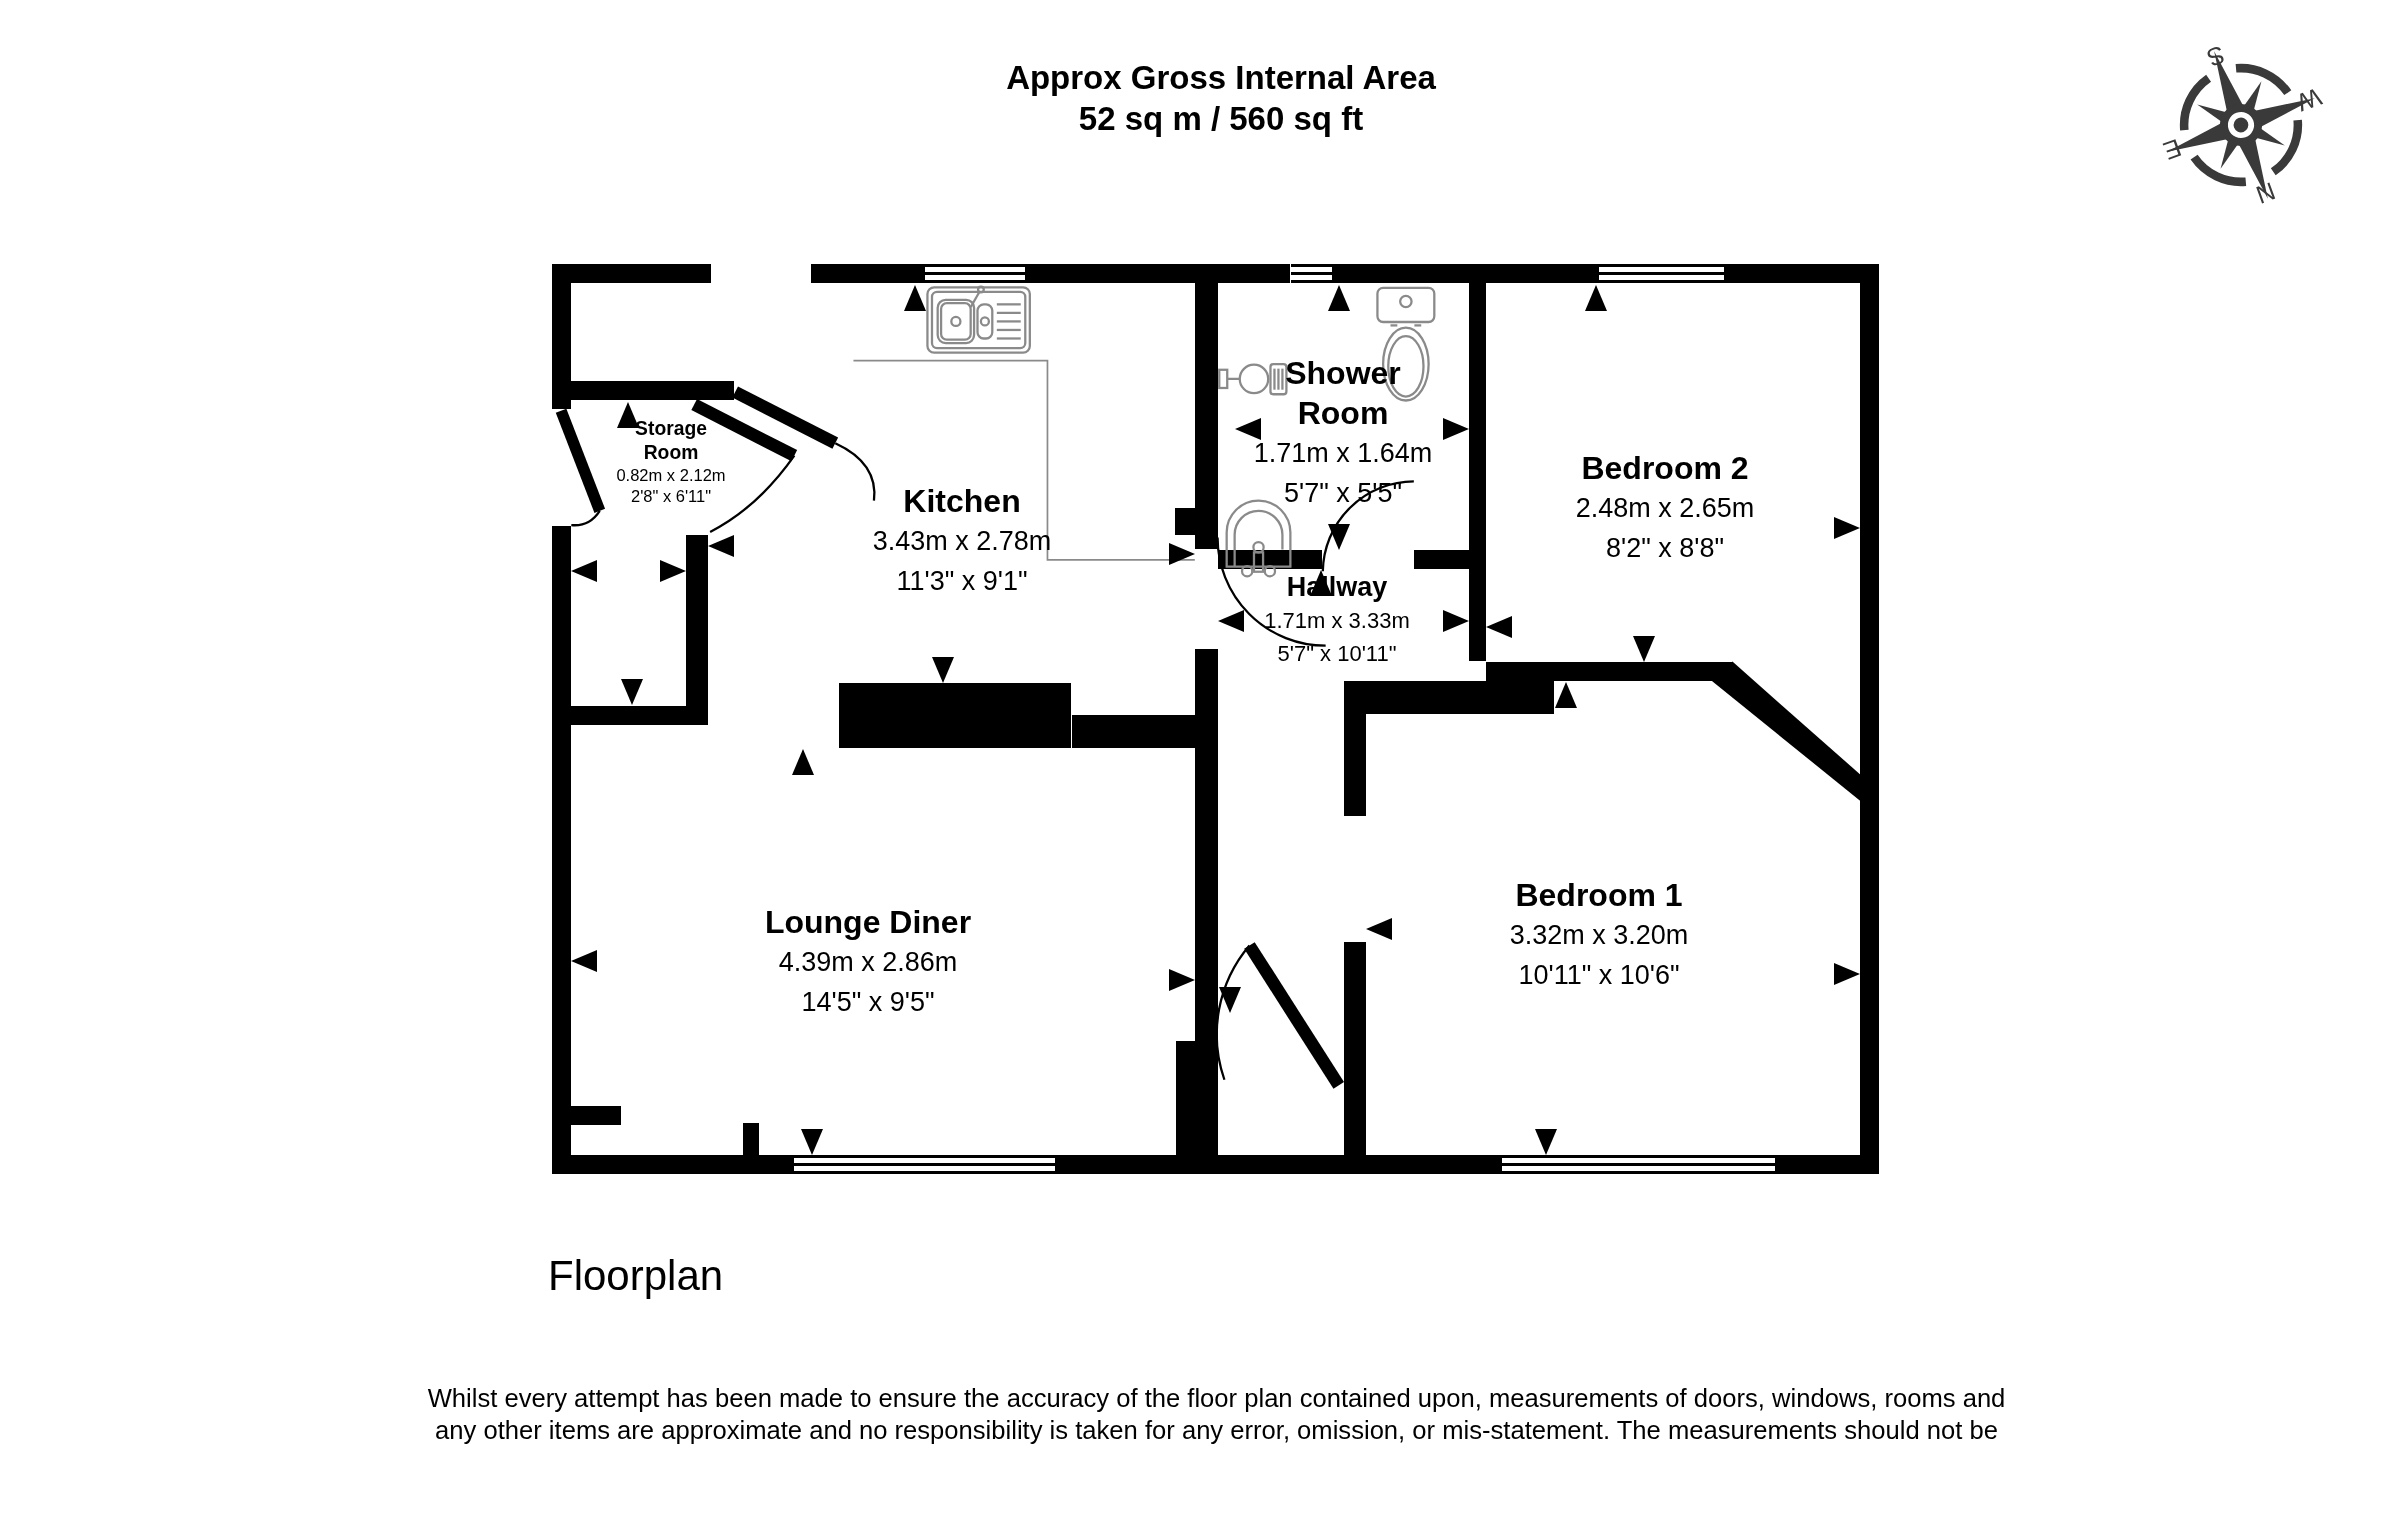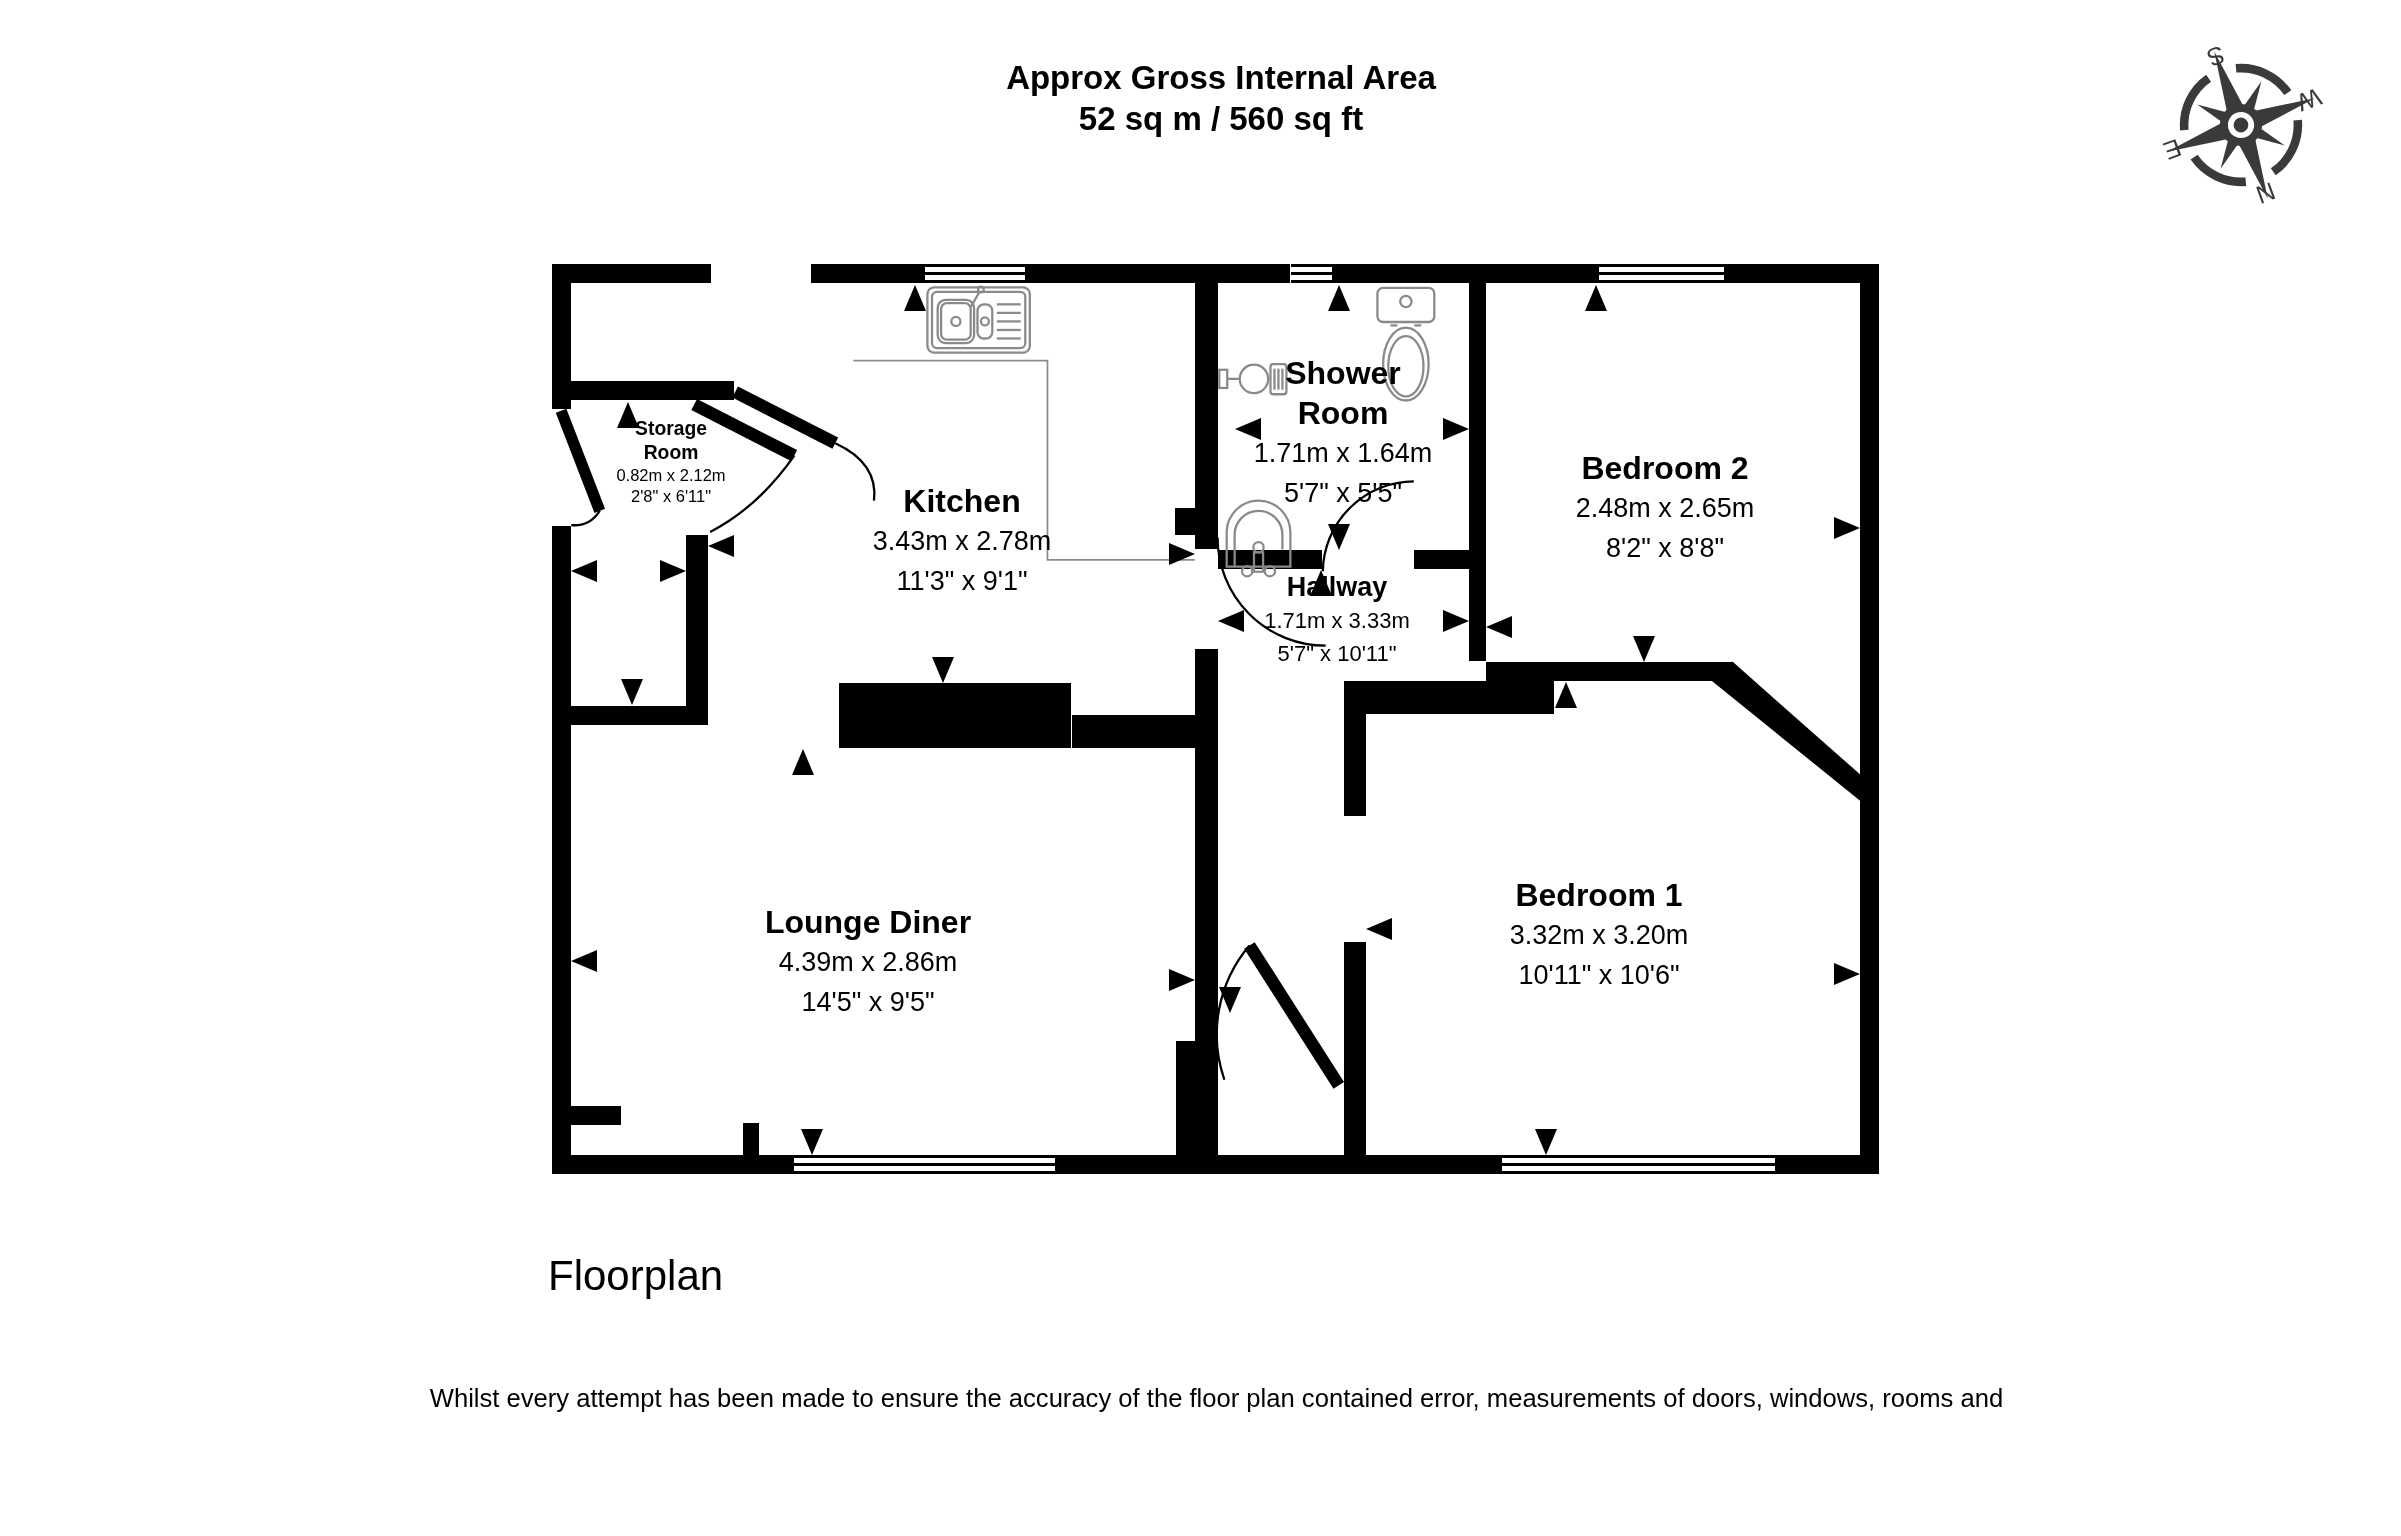--- a/index.html
+++ b/index.html
@@ -259,15 +259,16 @@
 
 <div class="room" style="left:1599px;top:875px;">
   <span class="room-name">Bedroom 1</span>
   <span class="room-m">3.32m x 3.20m</span>
   <span class="room-i">10'11" x 10'6"</span>
 </div>
 
 <div class="floorplan-label">Floorplan</div>
 
 <div class="disclaimer">
-  <div>Whilst every attempt has been made to ensure the accuracy of the floor plan contained error, measurements of doors, windows, rooms and</div>
+  <div>Whilst every attempt has been made to ensure the accuracy of the floor plan contained upon, measurements of doors, windows, rooms and</div>
+  <div>any other items are approximate and no responsibility is taken for any error, omission, or mis-statement. The measurements should not be</div>
 </div>
 
 
 </body></html>

